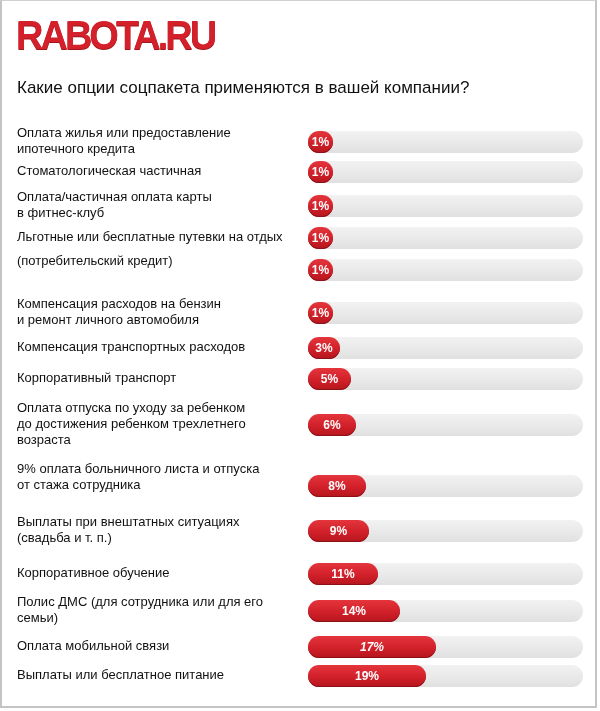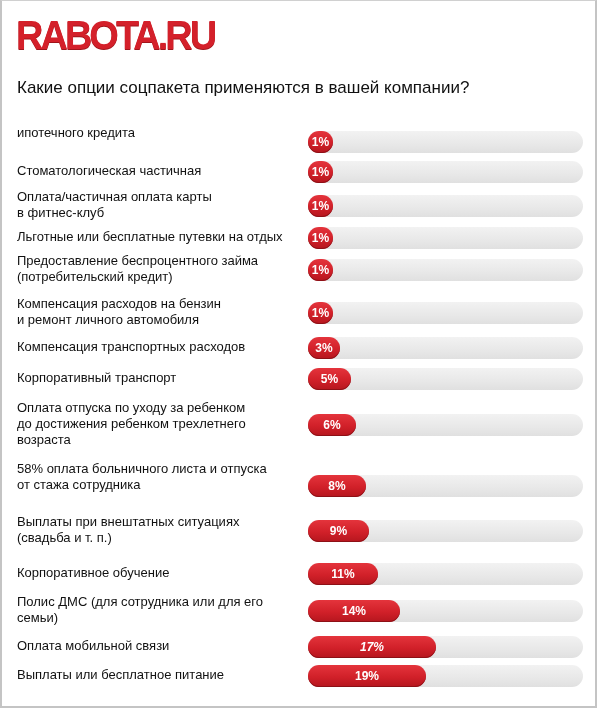--- a/index.html
+++ b/index.html
@@ -23,20 +23,21 @@
 </style>
 </head>
 <body>
 
 <div class="frame"></div>
 <div class="logo">RABOTA.RU</div>
 <div class="title">Какие опции соцпакета применяются в вашей компании?</div>
 <div id="rows">
     <div class="row">
       <div class="label" style="top: 125px;">
+        <div>Оплата жилья или предоставление</div>
         <div>ипотечного кредита</div>
       </div>
       <div class="track" style="top: 131px;">
         <div class="fill" style="width: 25px;">1%</div>
       </div>
     </div>
     <div class="row">
       <div class="label" style="top: 163px;">
         <div>Стоматологическая частичная</div>
       </div>
@@ -56,21 +57,20 @@
     <div class="row">
       <div class="label" style="top: 229px;">
         <div>Льготные или бесплатные путевки на отдых</div>
       </div>
       <div class="track" style="top: 227px;">
         <div class="fill" style="width: 25px;">1%</div>
       </div>
     </div>
     <div class="row">
       <div class="label" style="top: 253px;">
-        <div>Предоставление беспроцентного займа</div>
         <div>(потребительский кредит)</div>
       </div>
       <div class="track" style="top: 259px;">
         <div class="fill" style="width: 25px;">1%</div>
       </div>
     </div>
     <div class="row">
       <div class="label" style="top: 296px;">
         <div>Компенсация расходов на бензин</div>
         <div>и ремонт личного автомобиля</div>
@@ -100,21 +100,21 @@
         <div>Оплата отпуска по уходу за ребенком</div>
         <div>до достижения ребенком трехлетнего</div>
         <div>возраста</div>
       </div>
       <div class="track" style="top: 414px;">
         <div class="fill" style="width: 48px;">6%</div>
       </div>
     </div>
     <div class="row">
       <div class="label" style="top: 461px;">
-        <div>58% оплата больничного листа и отпуска</div>
+        <div>9% оплата больничного листа и отпуска</div>
         <div>от стажа сотрудника</div>
       </div>
       <div class="track" style="top: 475px;">
         <div class="fill" style="width: 58px;">8%</div>
       </div>
     </div>
     <div class="row">
       <div class="label" style="top: 514px;">
         <div>Выплаты при внештатных ситуациях</div>
         <div>(свадьба и т. п.)</div>

